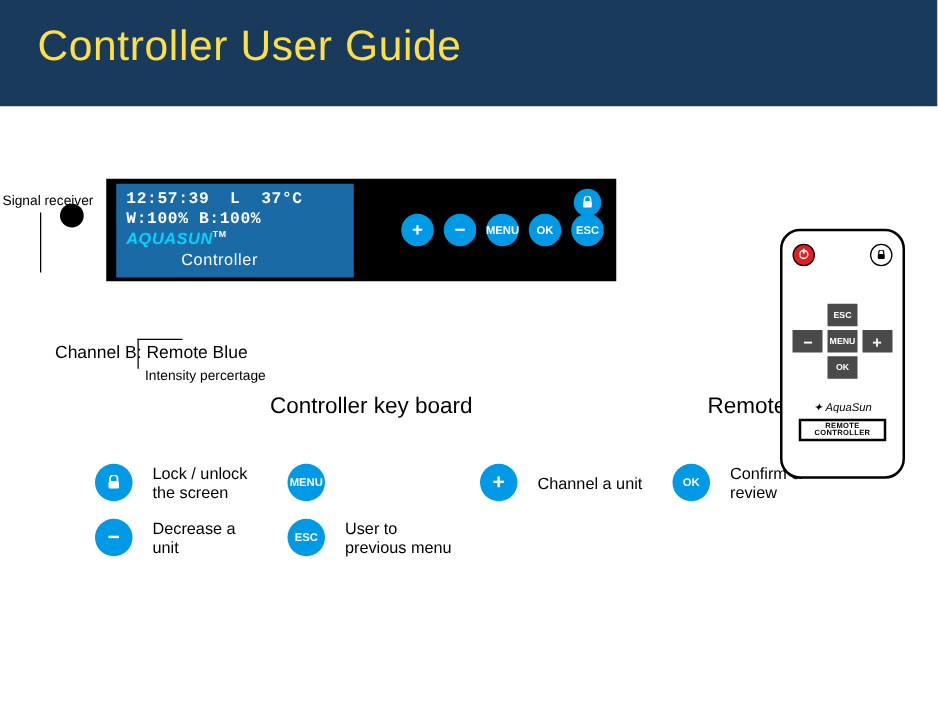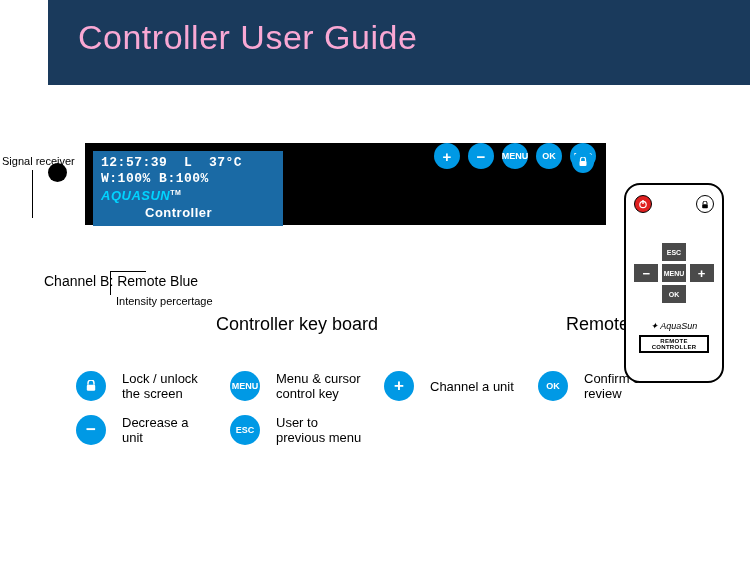--- a/index.html
+++ b/index.html
@@ -1,29 +1,29 @@
 <!DOCTYPE html>
 <html><head>
 <meta charset="utf-8">
 <style>
   * { box-sizing: border-box; margin: 0; padding: 0; }
   body { font-family: "Century Gothic", "Segoe UI", Arial, sans-serif; background: #fff; width: 750px; height: 579px; overflow: hidden; }
-  .header { background: #1a3a5c; color: #f9a8d4; padding: 18px 30px 28px; margin-left: 48px; }
+  .header { background: #1a3a5c; color: #fde047; padding: 18px 30px 28px; }
   .title { font-size: 34px; font-weight: 300; letter-spacing: 0.5px; }
   .content { position: relative; padding: 0 20px; }
   .callouts { position: absolute; top: 12px; left: 0; width: 100%; height: 40px; font-size: 11px; }
   .callout { position: absolute; }
   .callout .line-v { position: absolute; left: 50%; width: 1px; background: #000; }
   .device-row { position: relative; margin-top: 58px; display: flex; align-items: flex-start; }
   .receiver-dot { width: 19px; height: 19px; border-radius: 50%; background: #000; margin: 20px 18px 0 28px; flex-shrink: 0; }
-  .panel { background: #000; width: 521px; height: 82px; position: relative; display: flex; align-items: flex-start; }
+  .panel { background: #000; width: 408px; height: 82px; position: relative; display: flex; align-items: center; }
   .lcd { background: #1a6aa5; color: #fff; font-family: "Courier New", monospace; font-size: 13px; font-weight: bold; letter-spacing: 0.5px; padding: 4px 8px; margin: 8px; width: 190px; line-height: 1.25; position: relative; }
   .lcd .brand { color: #00d4ff; font-family: Arial, sans-serif; font-weight: bold; font-style: italic; display: inline; }
   .lcd .tm { font-size: 7px; vertical-align: super; font-family: Arial; }
-  .lcd .ctrl { font-family: Arial; font-weight: bold; margin-left: 44px; }
+  .lcd .ctrl { font-family: Arial; font-weight: normal; margin-left: 44px; }
   .panel-btns { display: flex; gap: 8px; margin-left: auto; margin-right: 10px; align-items: center; }
   .pbtn { width: 26px; height: 26px; border-radius: 50%; background: #0099e5; color: #fff; display: flex; align-items: center; justify-content: center; font-size: 9px; font-weight: bold; font-family: Arial; }
   .pbtn.big { font-size: 15px; }
   .pbtn.lock-top { position: absolute; top: 8px; right: 12px; width: 22px; height: 22px; }
   .lock-glyph { width: 10px; height: 10px; }
   .lock-glyph svg { width: 100%; height: 100%; display: block; }
   .remote-col { position: absolute; right: 26px; top: 40px; }
   .remote { width: 100px; height: 200px; border: 2px solid #000; border-radius: 16px; background: #fff; padding: 10px 8px; position: relative; }
   .remote-top { display: flex; justify-content: space-between; margin-bottom: 30px; }
   .rbtn-round { width: 18px; height: 18px; border-radius: 50%; border: 1px solid #000; display: flex; align-items: center; justify-content: center; }
@@ -158,21 +158,20 @@
       <div class="lbtn">
         <svg width="12" height="12" viewBox="0 0 10 10">
             <path d="M2.5 4 V2.5 a2.5 2.5 0 0 1 5 0 V4" fill="none" stroke="#fff" stroke-width="1.2"></path>
             <rect x="1.5" y="4" width="7" height="5" rx="1" fill="#fff"></rect>
           </svg>
       </div>
       <span>Lock / unlock the screen</span>
     </div>
     <div class="legend-item">
       <div class="lbtn">MENU</div>
-      <span>Menu &amp; cursor control key</span>
     </div>
     <div class="legend-item">
       <div class="lbtn sym">+</div>
       <span>Channel a unit</span>
     </div>
     <div class="legend-item">
       <div class="lbtn">OK</div>
       <span>Confirm &amp; review</span>
     </div>
     <div class="legend-item">

